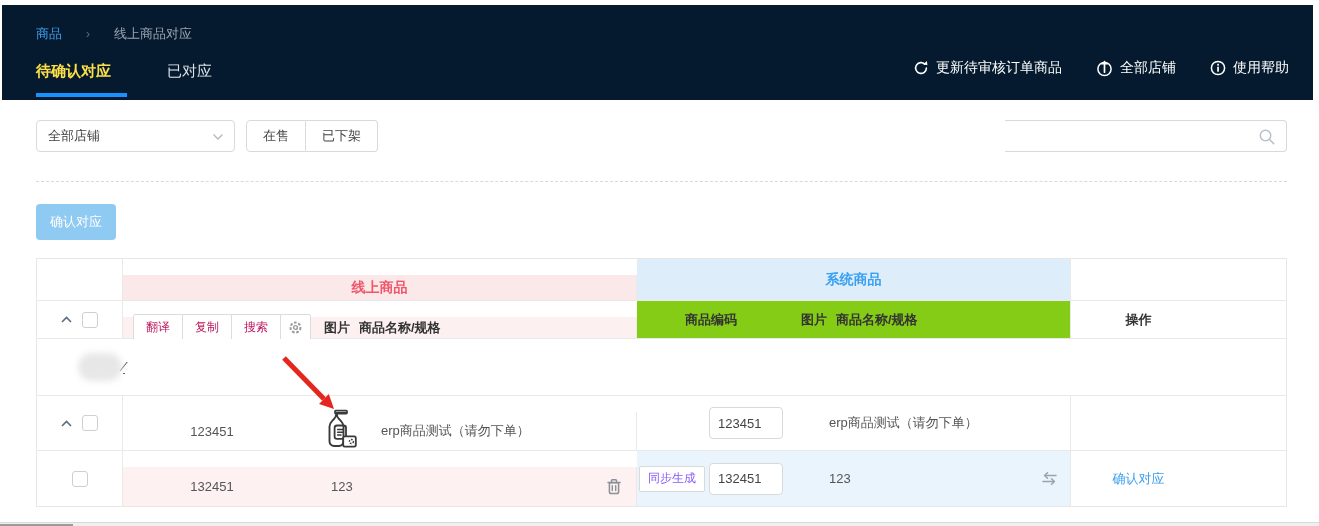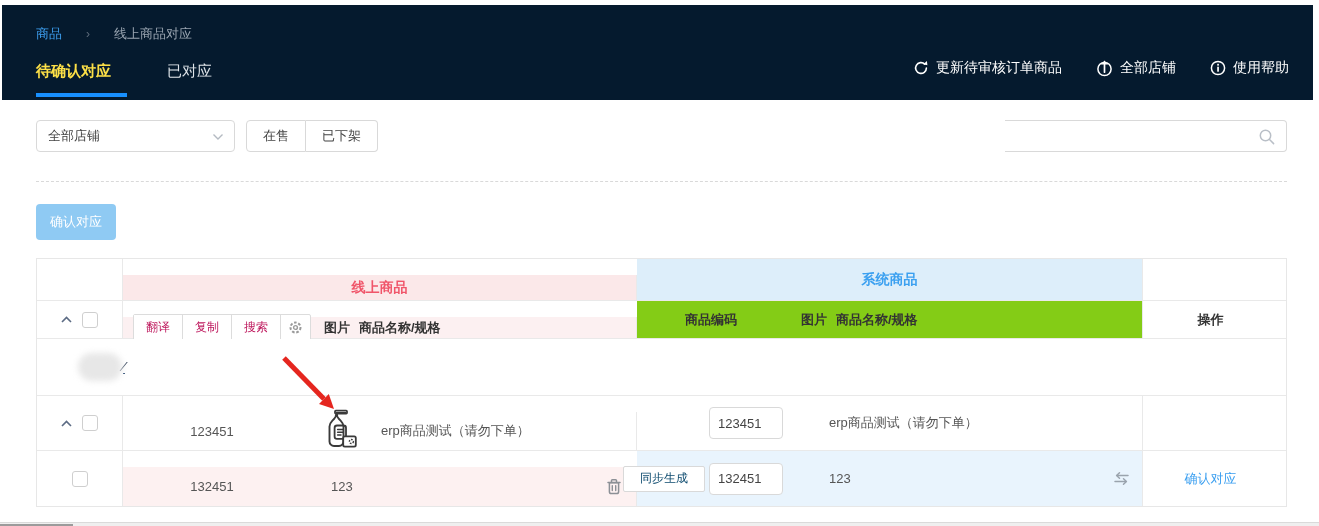--- a/index.html
+++ b/index.html
@@ -70,21 +70,21 @@
     width:105px; height:36px; background:#fff; color:#c3c3c3; font-size:13px;
     border:1px solid #dcdcdc; border-radius:4px; cursor:pointer; font-family:inherit;
   }
 
   
   .grid { margin:18px 32px 0 36px; width:1251px; border:1px solid #e7e7e7; font-size:13px; }
   .trow { display:flex; border-bottom:1px solid #e9e9e9; }
   .trow:last-child { border-bottom:none; }
   .c0 { width:86px; border-right:1px solid #e9e9e9; display:flex; align-items:center; justify-content:center; gap:10px; background:#fff; }
   .c1 { width:514px; border-right:1px solid #e9e9e9; display:flex; align-items:center;margin-top:16px; }
-  .c2 { width:506px; border-right:1px solid #e9e9e9; display:flex; align-items:center; }
+  .c2 { width:434px; border-right:1px solid #e9e9e9; display:flex; align-items:center; }
   .c3 { width:135px; display:flex; align-items:center; justify-content:center; background:#fff; }
 
   .row-ghead { height:42px; }
   .row-ghead .c1 { background:#fbe8e9; justify-content:center; }
   .row-ghead .c2 { background:#ddeefa; justify-content:center; }
   .gtitle-online { color:#f0556a; font-weight:bold; font-size:14px; }
   .gtitle-system { color:#3ba0f0; font-weight:bold; font-size:14px; }
 
   .row-subhead { height:38px; }
   .row-subhead .c1 { background:#fcf0f1; }
@@ -105,22 +105,22 @@
   .shop-frag { font-size:13px; color:#2b3b52; font-style:italic; border-bottom:1px solid #33537a; margin-left:1px; cursor:pointer; line-height:13px; }
 
   .row-data { height:55px; }
   .cell-text { color:#555; }
   .img-slot { width:72px; display:flex; justify-content:center; align-items:center; }
   .name-r1 { margin-left:8px; }
   .name-r2-online { margin-left:30px; }
   .trash-push { margin-left:auto; margin-right:14px; cursor:pointer; display:flex; }
   .code-edit { display:flex; align-items:center; justify-content:flex-end; gap:4px; width:148px; padding-right:2px; }
   .sync-btn {
-    height:26px; padding:0 16px; background:#fff; border:1px solid #d9d9d9; border-radius:2px;
-    font-size:12px; color:#0c4a6e; cursor:pointer; font-family:inherit; white-space:nowrap;
+    height:26px; padding:0 8px; background:#fff; border:1px solid #d9d9d9; border-radius:2px;
+    font-size:12px; color:#8b5cf6; cursor:pointer; font-family:inherit; white-space:nowrap;
   }
   .code-input {
     width:74px; height:32px; border:1px solid #d9d9d9; border-radius:4px;
     padding:0 8px; font-size:13px; color:#444; outline:none; font-family:inherit; background:#fff;
   }
   .sys-name { margin-left:44px; }
   .swap-push { margin-left:auto; margin-right:12px; cursor:pointer; display:flex; }
   .row2 .c1 { background:#fdf1f1; }
   .row2 .c2 { background:#e9f4fd; }
   .link-confirm { color:#3b9ff0; cursor:pointer; }

